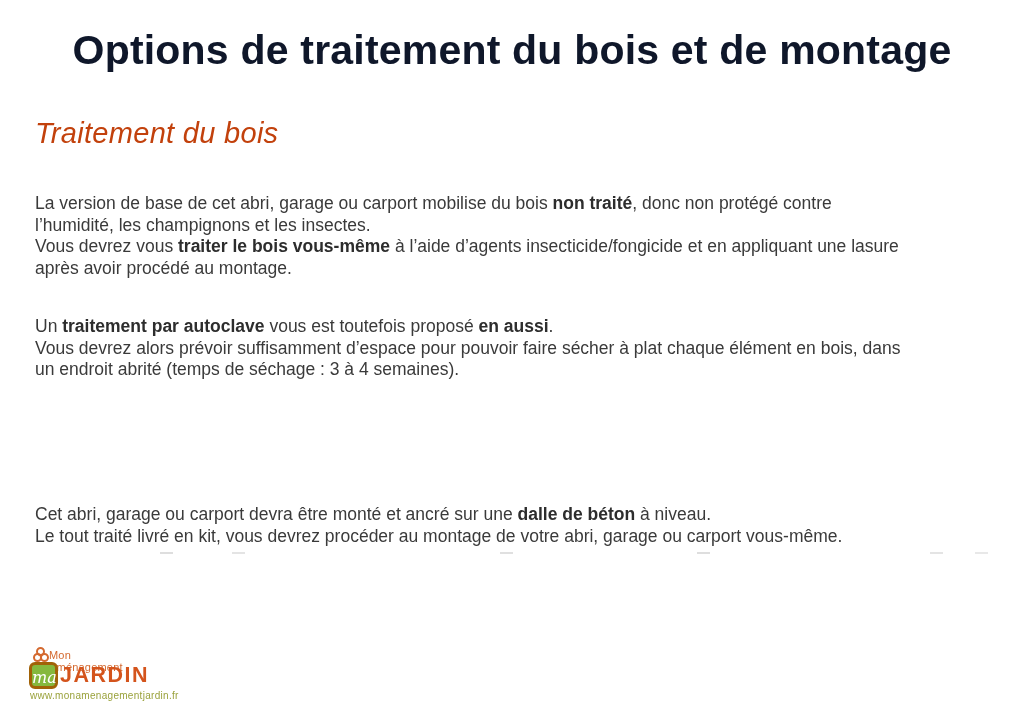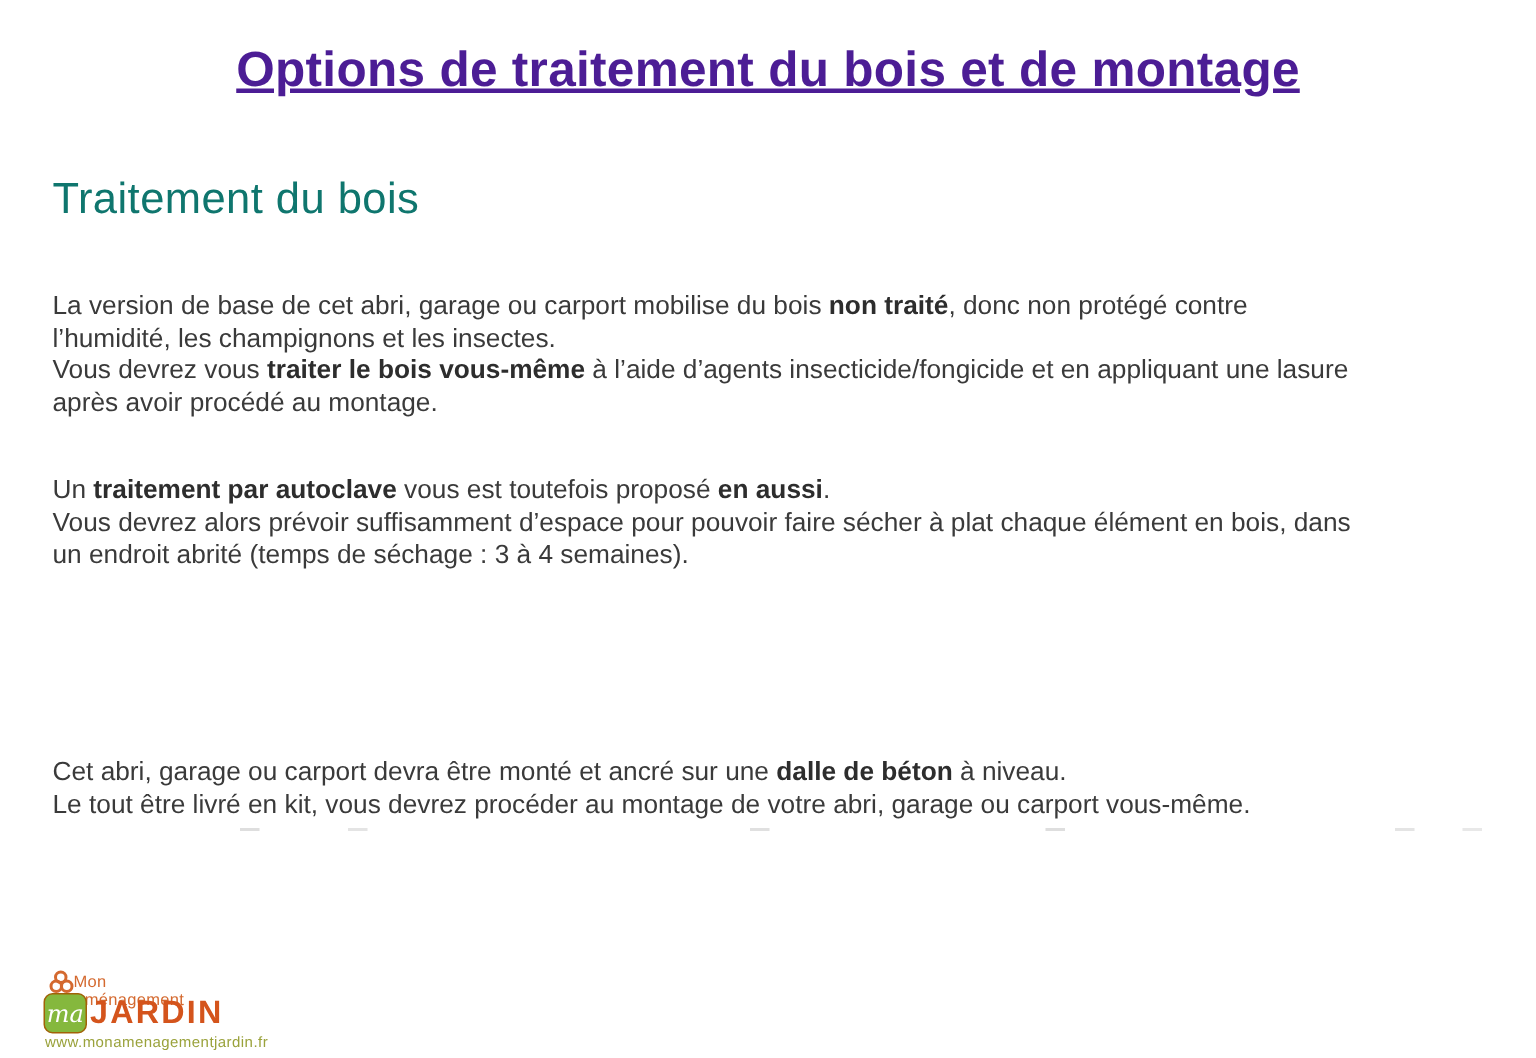--- a/index.html
+++ b/index.html
@@ -4,25 +4,25 @@
 <style>
   html,body{margin:0;padding:0;}
   body{
     width:1024px;height:705px;background:#ffffff;overflow:hidden;position:relative;
     font-family:"Liberation Sans","DejaVu Sans",sans-serif;
     -webkit-font-smoothing:antialiased;
   }
   .slide{position:absolute;inset:0;}
   .title{
     position:absolute;top:27px;left:0;width:100%;margin:0;
-    text-align:center;font-size:33px;font-weight:700;color:#4c1d95;letter-spacing:.2px;text-decoration:underline;
+    text-align:center;font-size:41px;font-weight:700;color:#0f172a;letter-spacing:.2px;
   }
   .h2{
     position:absolute;left:35px;margin:0;
-    font-size:29px;font-weight:400;color:#0f766e;letter-spacing:.3px;
+    font-size:29px;font-weight:400;color:#c2410c;letter-spacing:.3px;font-style:italic;
   }
   .h2-1{top:117px;}
   .h2-2{top:426px;}
   .para{
     position:absolute;left:35px;width:975px;
     font-size:17.5px;line-height:21.5px;color:#3a3a3a;
   }
   .p1{top:193px;}
   .p2{top:316px;}
   .p3{top:504px;}
@@ -37,21 +37,21 @@
   
   .logo{position:absolute;left:25px;top:643px;width:118px;height:58px;}
   .clover{position:absolute;left:8px;top:4px;width:16px;height:14px;}
   .clover i{position:absolute;width:5px;height:5px;border:2px solid #d4692f;border-radius:50%;}
   .clover i:nth-child(1){left:3px;top:0;}
   .clover i:nth-child(2){left:0;top:6px;}
   .clover i:nth-child(3){left:7px;top:6px;}
   .brand-top{position:absolute;left:24px;top:6px;font-size:11px;color:#d4692f;letter-spacing:.2px;}
   .monogram{
     position:absolute;left:4px;top:19px;width:29px;height:27px;box-sizing:border-box;
-    background:#85b83d;border:1px solid #a16207;border-radius:6px;
+    background:#85b83d;border:3px solid #a16207;border-radius:6px;
     color:#ffffff;font-family:"DejaVu Serif","Liberation Serif",serif;font-style:italic;
     font-size:16px;line-height:25px;text-align:center;
   }
   .brand-main{
     position:absolute;left:35px;top:20px;
     font-size:21.5px;font-weight:700;color:#d4541c;letter-spacing:1.5px;
   }
   .website{
     position:absolute;left:5px;top:47px;
     font-size:10px;color:#9aa23b;letter-spacing:.3px;
@@ -75,21 +75,21 @@
 
   <div class="para p2">
       <div class="line"><span>Un </span><span class="b">traitement par autoclave</span><span> vous est toutefois proposé </span><span class="b">en aussi</span><span>.</span></div>
       <div class="line"><span>Vous devrez alors prévoir suffisamment d’espace pour pouvoir faire sécher à plat chaque élément en bois, dans</span></div>
       <div class="line"><span>un endroit abrité (temps de séchage : 3 à 4 semaines).</span></div>
     </div>
 
 
   <div class="para p3">
       <div class="line"><span>Cet abri, garage ou carport devra être monté et ancré sur une </span><span class="b">dalle de béton</span><span> à niveau.</span></div>
-      <div class="line"><span>Le tout être livré en kit, vous devrez procéder au montage de votre abri, garage ou carport vous-même.</span></div>
+      <div class="line"><span>Le tout traité livré en kit, vous devrez procéder au montage de votre abri, garage ou carport vous-même.</span></div>
     </div>
 
   <div class="artifact"></div>
 
   <div class="logo">
     <div class="clover">
         <i></i>
         <i></i>
         <i></i>
       </div>

